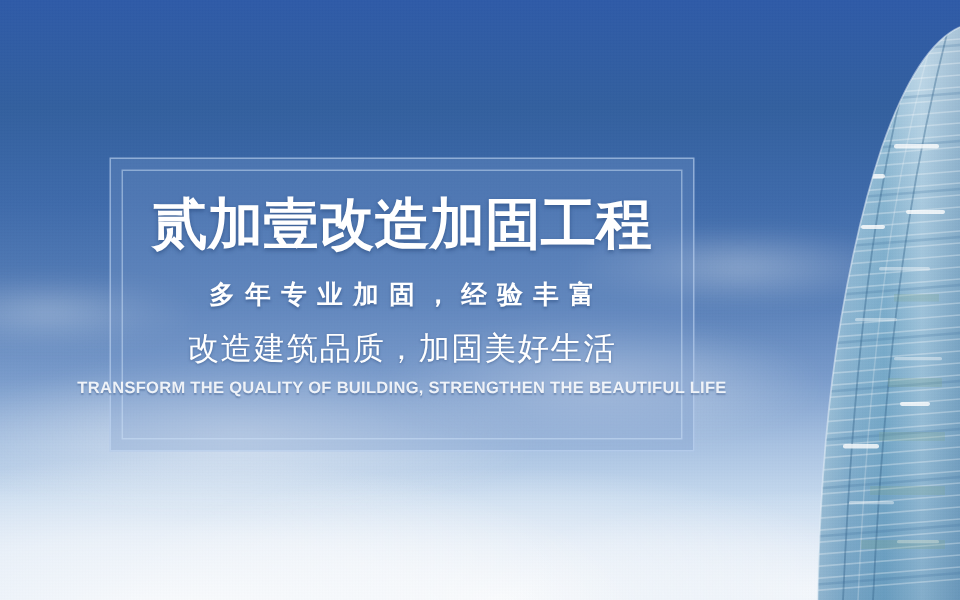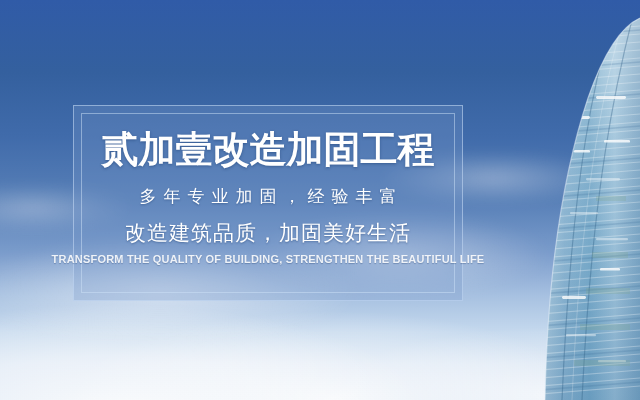--- a/index.html
+++ b/index.html
@@ -139,21 +139,21 @@
     color: #ffffff;
     letter-spacing: 0px;
     line-height: 1.1;
     white-space: nowrap;
     text-shadow: 0 1px 3px rgba(20, 50, 100, 0.45);
   }
 
   .title-sub1 {
     margin-top: 16px;
     font-size: 17px;
-    font-weight: normal;
+    font-weight: bold;
     color: #ffffff;
     letter-spacing: 7px;
     text-indent: 7px;
     line-height: 1.2;
     white-space: nowrap;
     text-shadow: 0 1px 2px rgba(20, 50, 100, 0.40);
   }
 
   .title-sub2 {
     margin-top: 13px;

